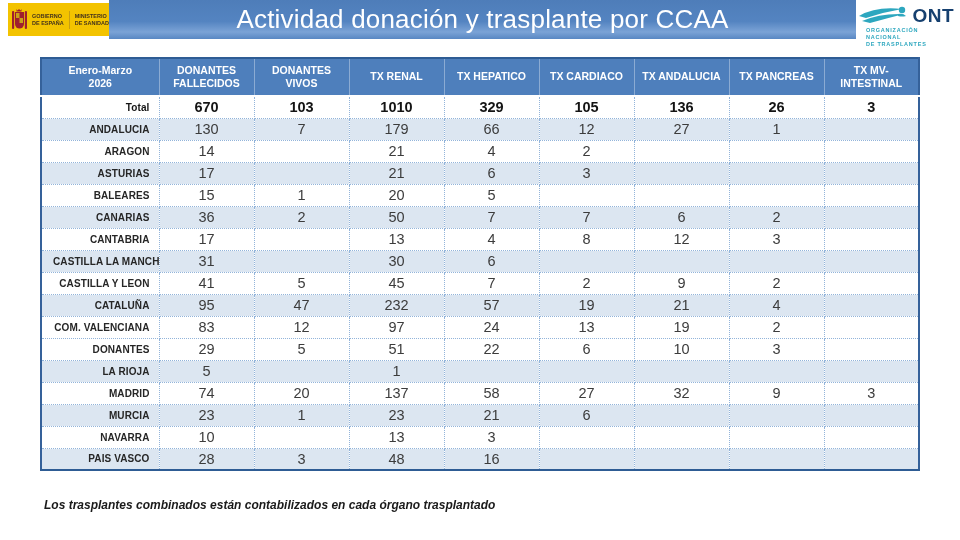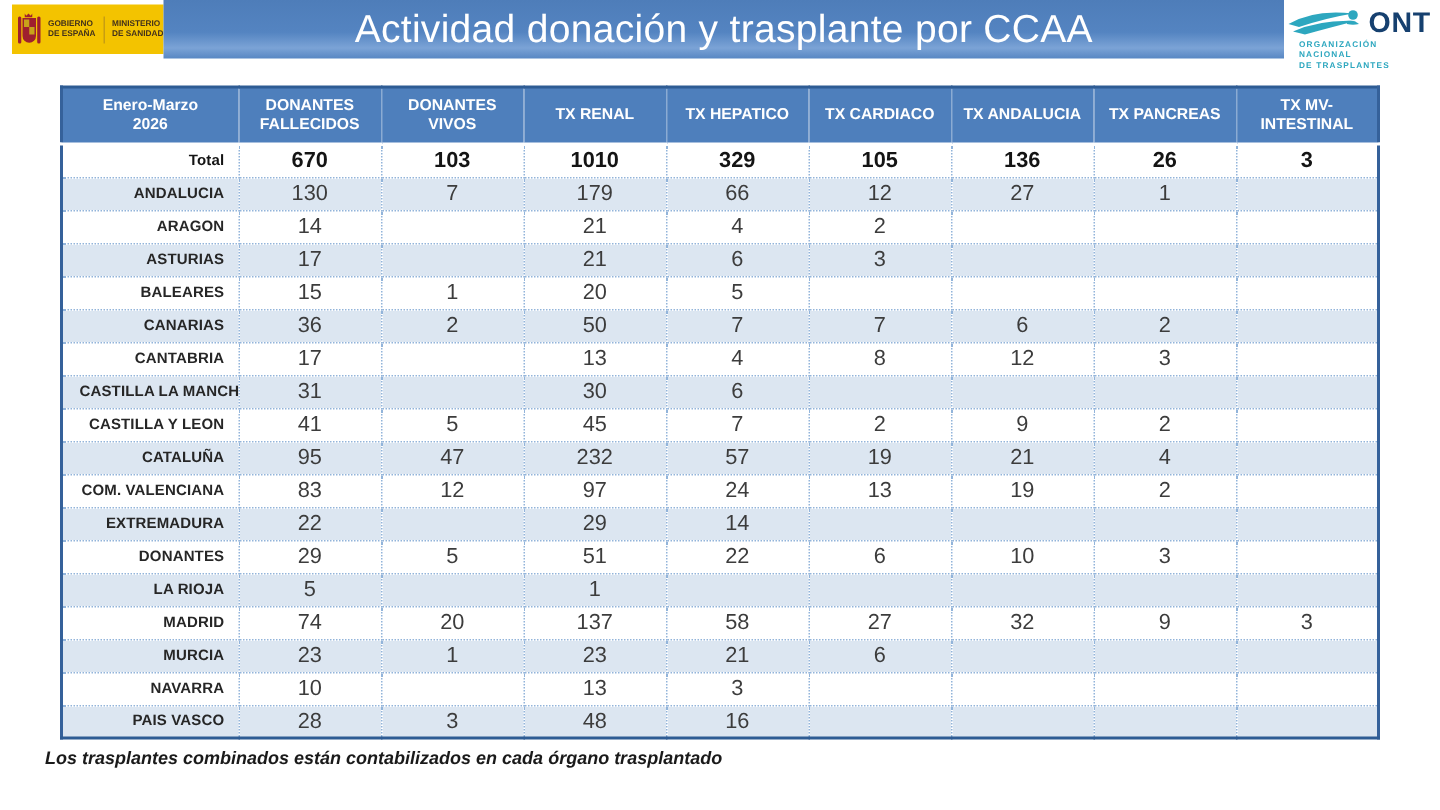--- a/index.html
+++ b/index.html
@@ -66,21 +66,21 @@
   tbody tr:last-child td { border-bottom: none; }
   tbody td.region {
     font-size: 10px; font-weight: bold; color: #262626;
     text-align: right; padding-right: 9px; letter-spacing: 0.1px; padding-left: 11px;
   }
   tbody tr.alt td { background: #dce6f1; }
   tbody tr.total td { font-weight: bold; color: #141414; }
 
   
   .footnote {
-    position: absolute; left: 30px; top: 498px;
+    position: absolute; left: 44px; top: 498px;
     font-size: 12px; font-weight: bold; font-style: italic; color: #1a1a1a;
   }
 </style>
 </head>
 <body>
 
 <div class="slide">
 
   <div class="gov-logo">
     <svg class="crest" viewBox="0 0 17 26">
@@ -257,31 +257,20 @@
             <td class="region">COM. VALENCIANA</td>
             <td>83</td>
             <td>12</td>
             <td>97</td>
             <td>24</td>
             <td>13</td>
             <td>19</td>
             <td>2</td>
             <td></td>
           </tr>
-          <tr class="alt">
-            <td class="region">EXTREMADURA</td>
-            <td>22</td>
-            <td></td>
-            <td>29</td>
-            <td>14</td>
-            <td></td>
-            <td></td>
-            <td></td>
-            <td></td>
-          </tr>
           <tr>
             <td class="region">DONANTES</td>
             <td>29</td>
             <td>5</td>
             <td>51</td>
             <td>22</td>
             <td>6</td>
             <td>10</td>
             <td>3</td>
             <td></td>

